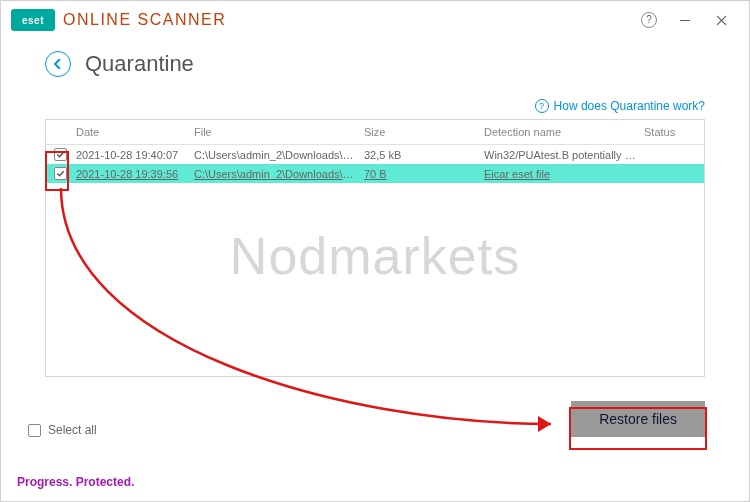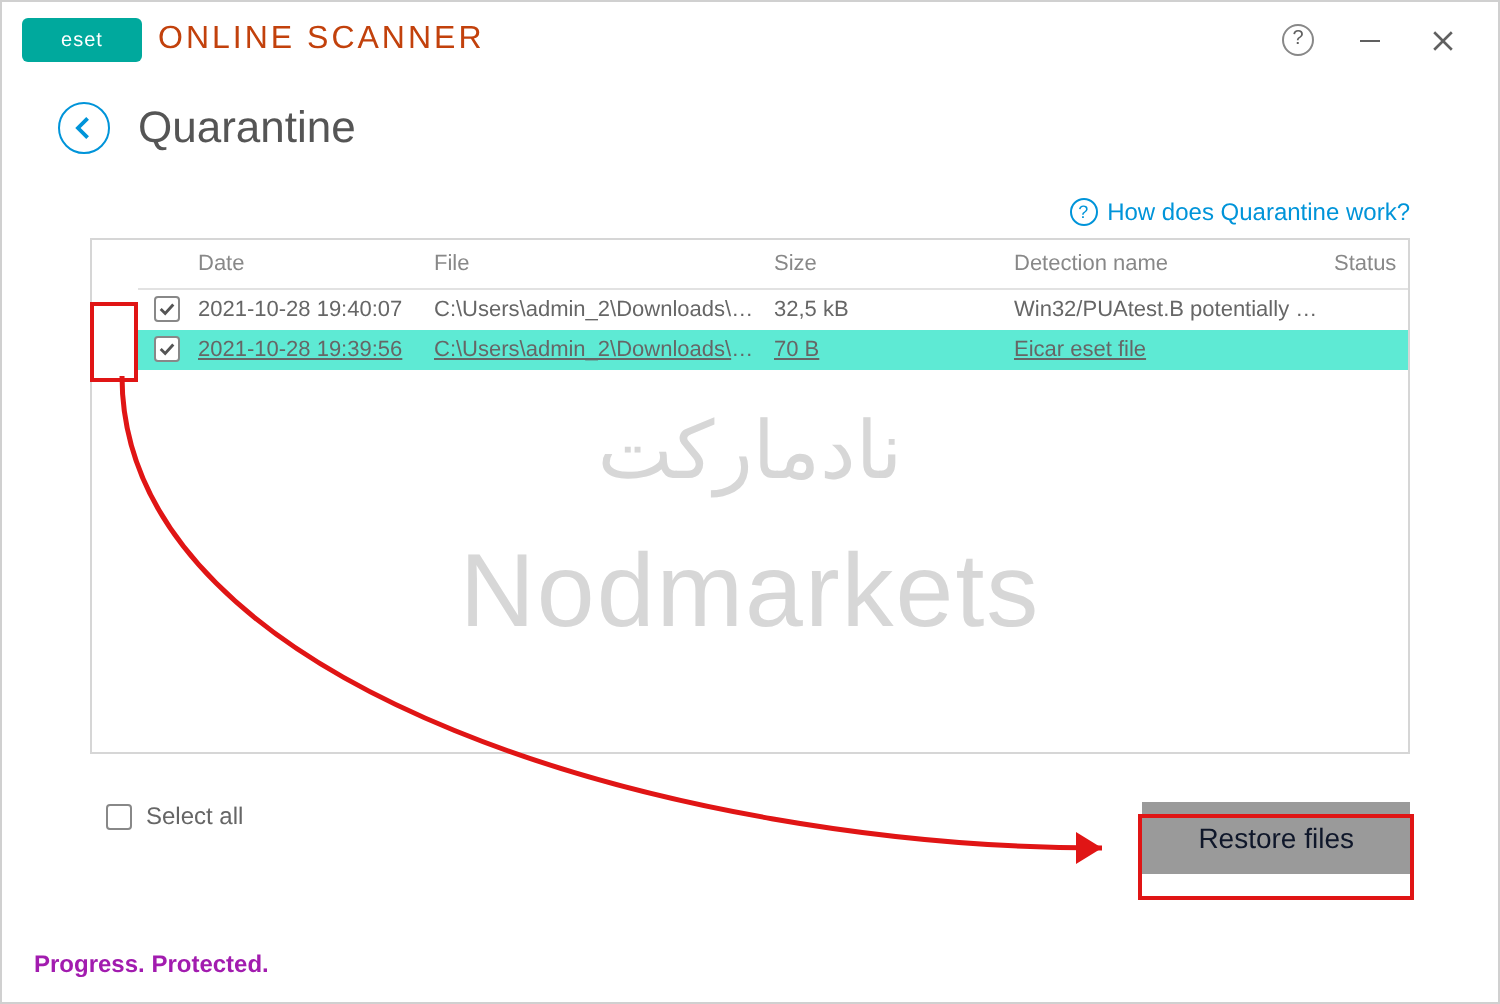--- a/index.html
+++ b/index.html
@@ -14,27 +14,27 @@
   }
   
   .titlebar {
     display: flex;
     align-items: center;
     height: 38px;
     padding: 0 10px;
     border-bottom: 0;
   }
   .logo {
-    width: 60px;
+    width: 44px;
     height: 22px;
     background: #00a99d;
     border-radius: 3px;
     color: #fff;
     font-size: 10px;
-    font-weight: 400;
+    font-weight: 700;
     display: flex;
     align-items: center;
     justify-content: center;
     letter-spacing: 0.5px;
     margin-right: 8px;
   }
   .app-name {
     color: #c2410c;
     font-size: 16px;
     letter-spacing: 1.5px;
@@ -51,21 +51,21 @@
     font-size: 13px;
     cursor: pointer;
   }
   .title-icon.min::before { content: ""; display:block; width:10px; border-top:1px solid #606060;}
   .title-icon.close svg { width:11px; height:11px; }
   .title-icon.help { font-family: Arial; border:1px solid #888; border-radius:50%; width:16px;height:16px;font-size:10px;line-height:14px;text-align:center;margin:0 10px;}
   
   .page-head {
     display: flex;
     align-items: center;
-    padding: 12px 44px 4px 28px;
+    padding: 12px 44px 4px 44px;
   }
   .back-btn {
     width: 26px; height: 26px;
     border: 1.5px solid #0094d9;
     border-radius: 50%;
     display:flex;align-items:center;justify-content:center;
     margin-right: 14px;
     cursor:pointer;
   }
   .back-btn svg { width: 12px; height: 12px; }
@@ -90,21 +90,20 @@
     width:14px;height:14px;border:1px solid #0094d9;border-radius:50%;
     font-size:9px;margin-right:5px;
   }
   
   .table-wrap {
     margin: 0 44px;
     border: 1px solid #d6d6d6;
     height: 258px;
     overflow: hidden;
     position: relative;
-    padding-left: 23px;
   }
   table { width: 100%; border-collapse: collapse; font-size: 11px; color: #666; }
   thead th {
     text-align: left;
     font-weight: 400;
     color: #888;
     padding: 6px 4px;
     border-bottom: 1px solid #e2e2e2;
     background: #fff;
   }
@@ -162,23 +161,23 @@
     pointer-events:none;
     color:#d7d7d7;
     line-height:1;
     z-index:2;
   }
   .watermark .ar { font-size:40px; font-family: Tahoma, Arial; }
   .watermark .en { font-size:52px; font-weight:300; letter-spacing:1px;margin-top:24px; }
   
   .bottom {
     position:absolute;
-    left:52px; right:44px;
+    left:27px; right:44px;
     top: 400px;
-    display:flex; align-items:flex-start; justify-content:space-between;
+    display:flex; align-items:flex-end; justify-content:space-between;
   }
   .select-all { display:flex;align-items:center;font-size:12px;color:#666;cursor:pointer;}
   .select-all .box {
     width:13px;height:13px;border:1px solid #888;margin-right:7px;border-radius:2px;background:#fff;
   }
   .restore-btn {
     background:#9a9a9a;
     color:#0f172a;
     border:none;
     padding: 10px 28px;
@@ -261,21 +260,20 @@
         <td>C:\Users\admin_2\Downloads\ei...</td>
         <td>70 B</td>
         <td>Eicar eset file</td>
         <td></td>
       </tr>
     </tbody>
   </table>
 </div>
 
 <div class="watermark">
-  <div class="ar">نادمارکت</div>
   <div class="en">Nodmarkets</div>
 </div>
 
 <div class="annot-box1"></div>
 <svg class="arrow" viewBox="0 0 540 280">
   <path d="M 10 12 C 10 170, 290 248, 500 248" fill="none" stroke="#e01515" stroke-width="2.5"></path>
   <path d="M 500 248 L 487 240 L 487 256 Z" fill="#e01515"></path>
 </svg>
 <div class="annot-box2"></div>
 

